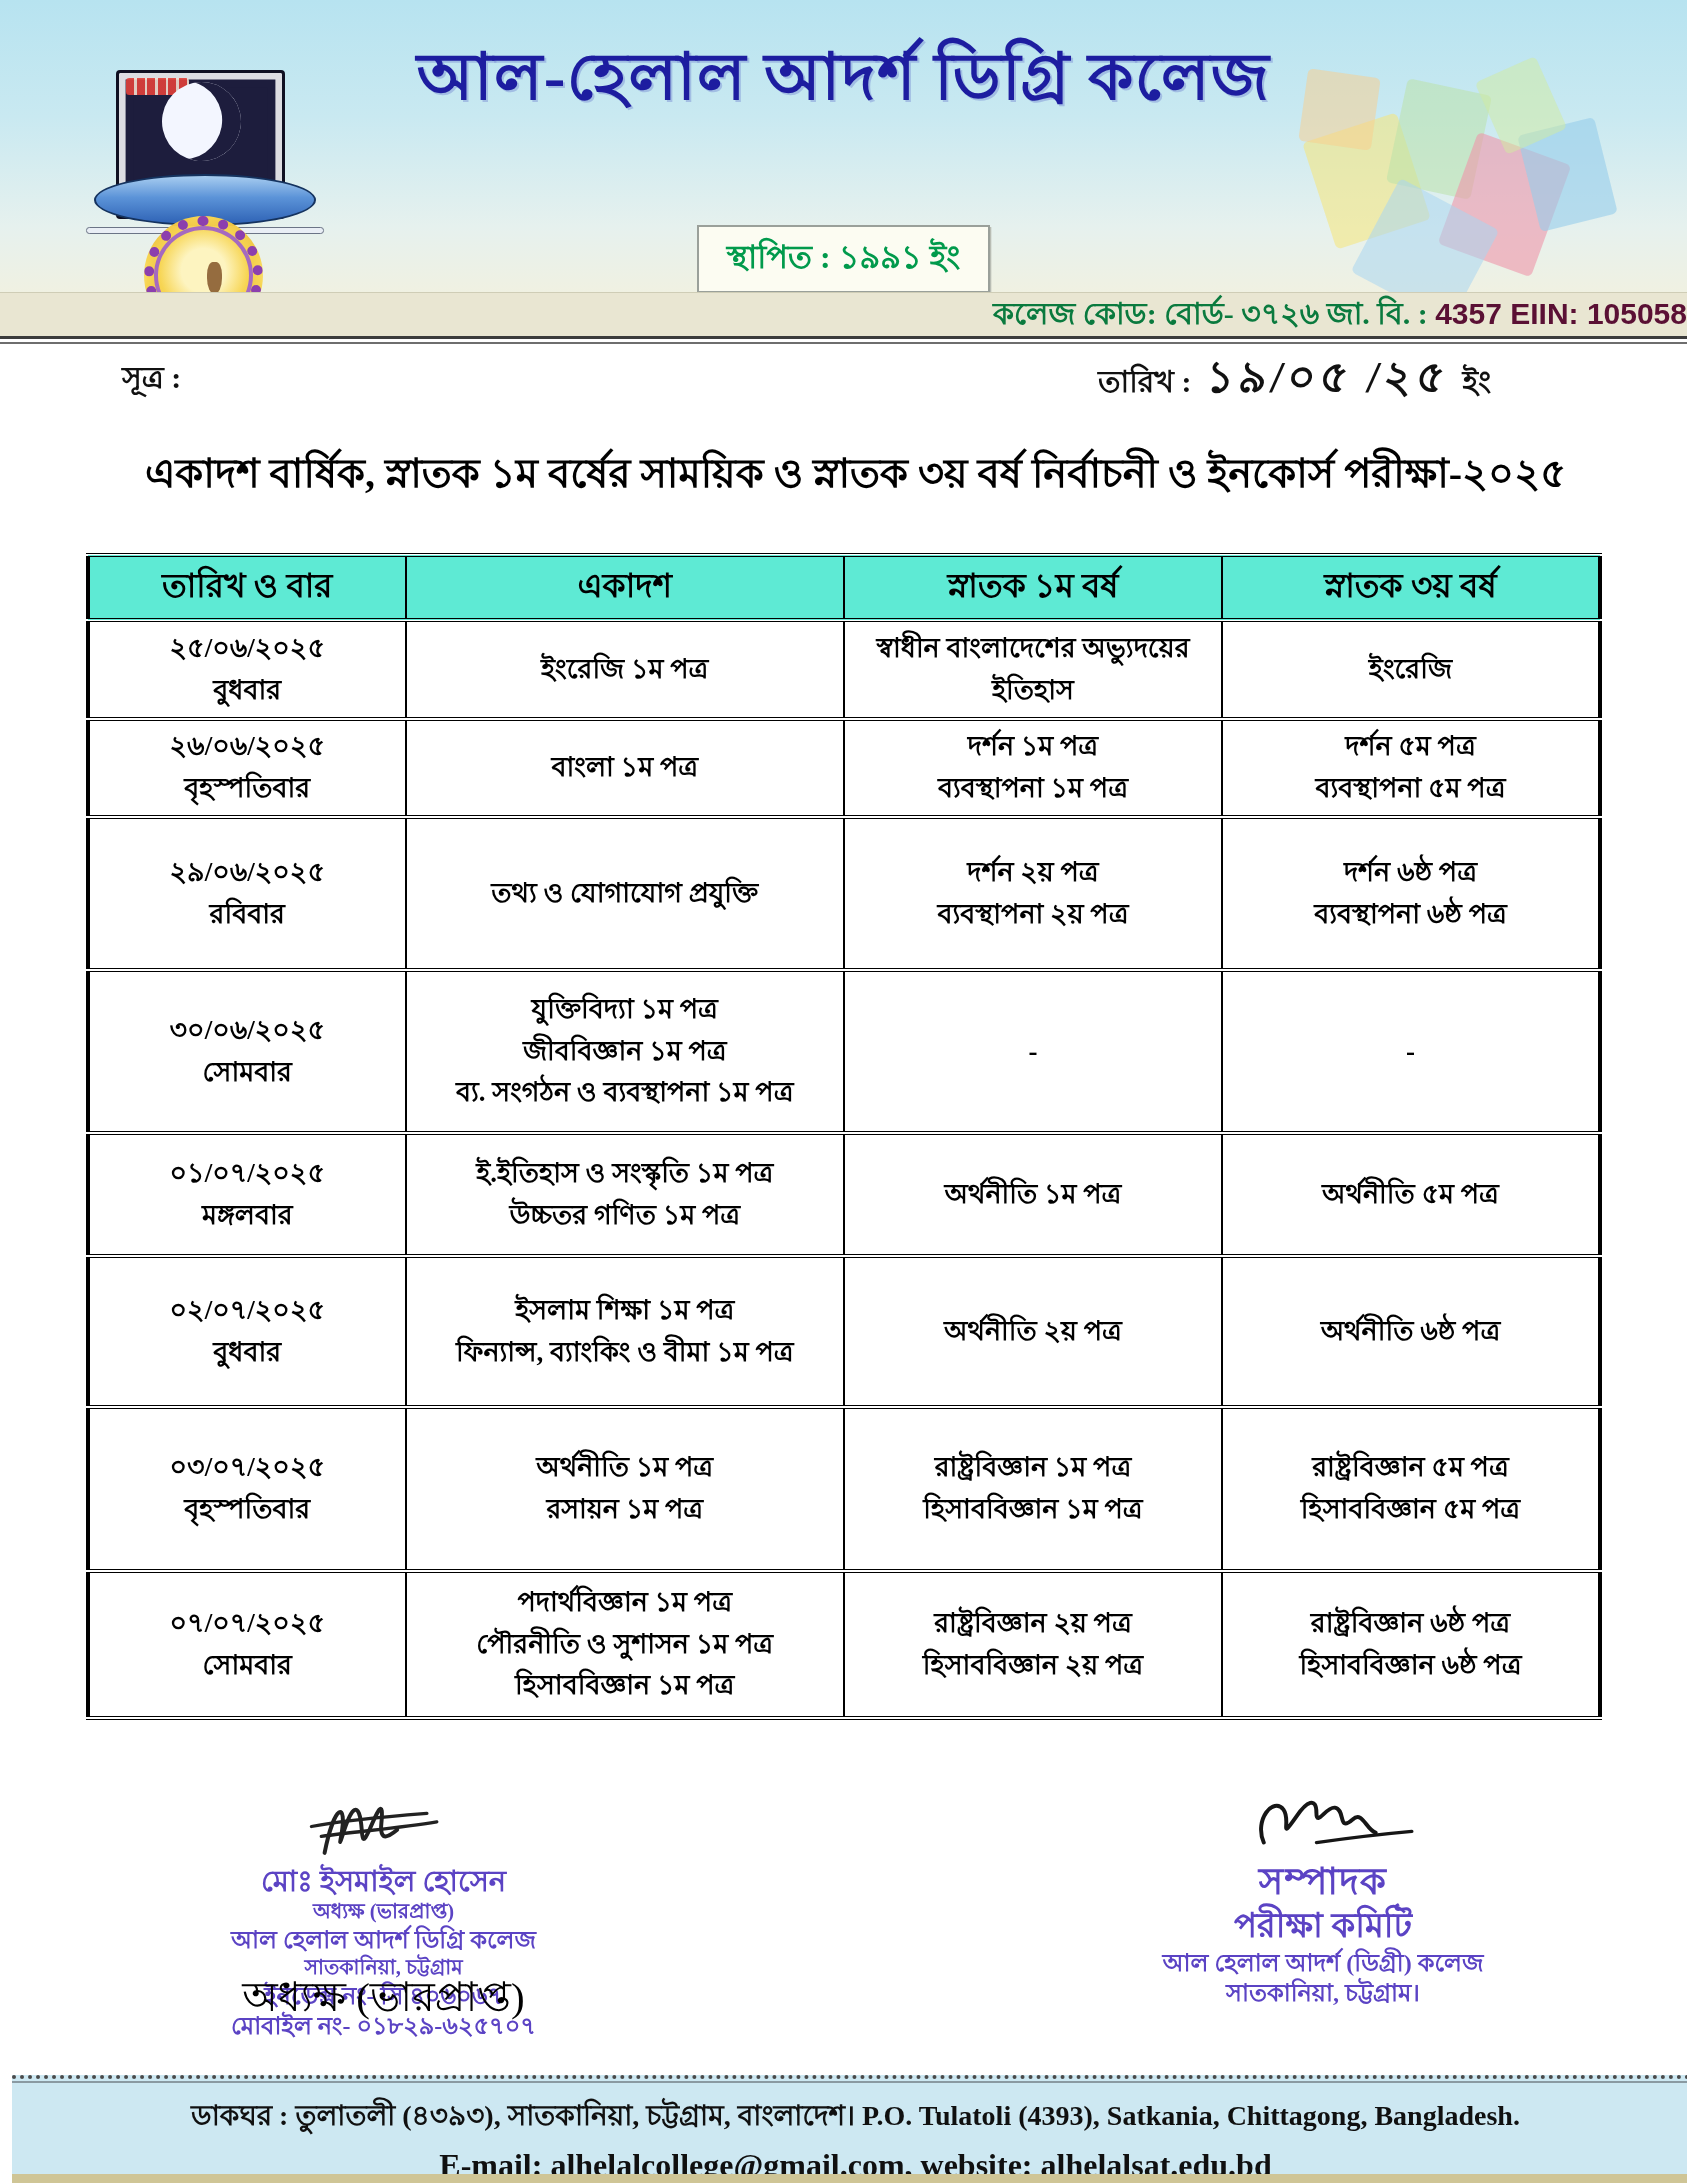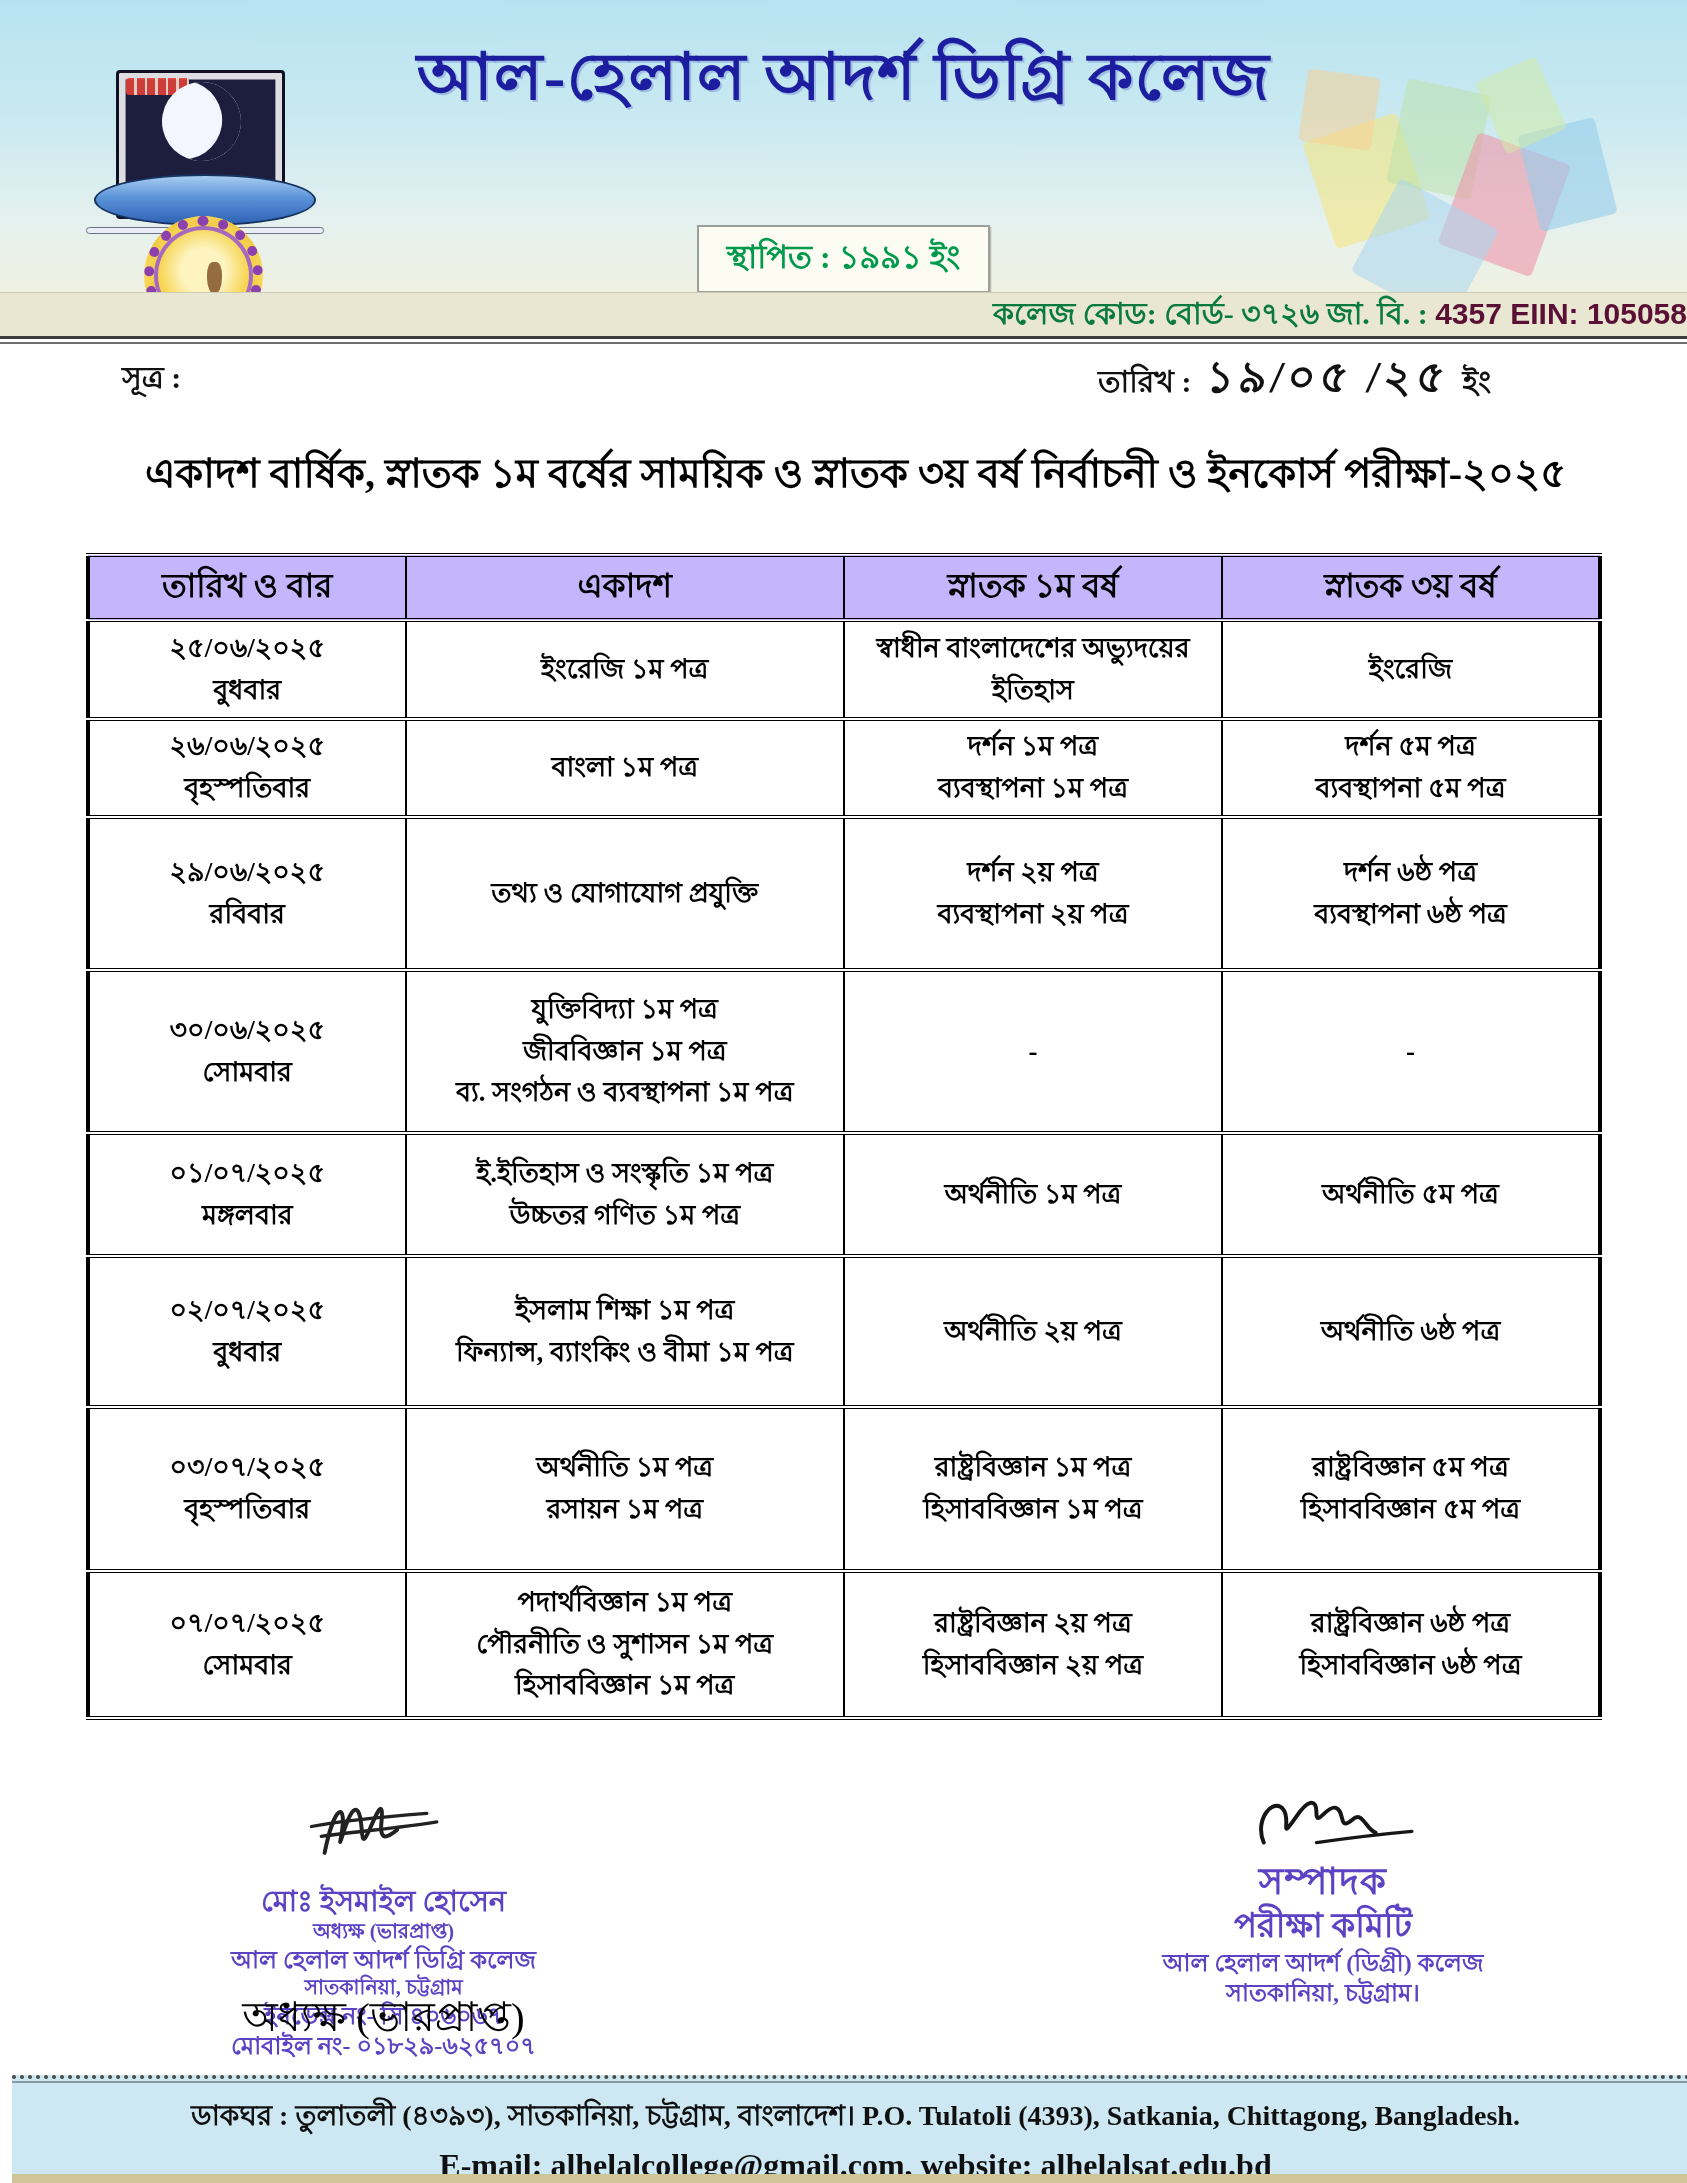--- a/index.html
+++ b/index.html
@@ -66,37 +66,37 @@
   
   .doc-title { position:absolute; left:0; top:442px; width:1687px; text-align:center;
     font-size:40px; font-weight:bold; color:#000;padding-left:24px; }
 
   
   table.schedule { position:absolute; left:86px; top:553px; width:1516px;
     border-collapse:collapse; table-layout:fixed; border:4px solid #000; }
   .schedule th, .schedule td { border-left:2px solid #000; border-right:2px solid #000;
     border-top:4.6px double #000; border-bottom:4.6px double #000;
     text-align:center; vertical-align:middle; white-space:pre-line; }
-  .schedule thead th { background:#c4b5fd; }
+  .schedule thead th { background:#5eead4; }
   .schedule tr.head1 { height:65px; }
   .schedule tr.head1 th { font-size:33px; font-weight:bold; }
   .schedule tr.head2 { height:44px; }
   .schedule tr.head2 th { font-size:25px; font-weight:bold; }
   .schedule td { font-size:27px; font-weight:bold; line-height:1.55; background:#fff; }
   .schedule tr.r1 { height:99px; } .schedule tr.r2 { height:98px; }
   .schedule tr.r3 { height:153px; } .schedule tr.r4 { height:163px; }
   .schedule tr.r5 { height:123px; } .schedule tr.r6 { height:151px; }
   .schedule tr.r7 { height:164px; } .schedule tr.r8 { height:147px; }
 
   
   .sig-left { position:absolute; left:165px; top:1790px; width:437px; text-align:center; }
   .sig-right { position:absolute; left:1085px; top:1780px; width:476px; text-align:center; }
   .sig-scribble { display:block; margin:0 auto; }
   .stamp { color:#5b43c4; line-height:1.25; }
-  .stamp .s-name { font-size:29px; font-weight:bold;margin-top:20px; }
+  .stamp .s-name { font-size:29px; font-weight:bold; }
   .stamp .s-small { font-size:20.5px; font-weight:bold; }
   .stamp .s-mid { font-size:24px; font-weight:bold; }
   .stamp-right .s-big { font-size:37px; font-weight:bold; letter-spacing:1.3px; }
   .stamp-right .s-mid2 { font-size:34px; font-weight:bold; }
   .overlay-title { position:absolute; left:-46px; top:109px; width:529px; text-align:center;
     font-size:41px; color:#000; font-weight:normal; }
 
   
   .footer { position:absolute; left:12px; top:2075px; width:1687px; height:108px;
     background:#cde8f2; border-top:4.6px dotted #4a4a4a;font-family:Liberation Serif, serif; }

